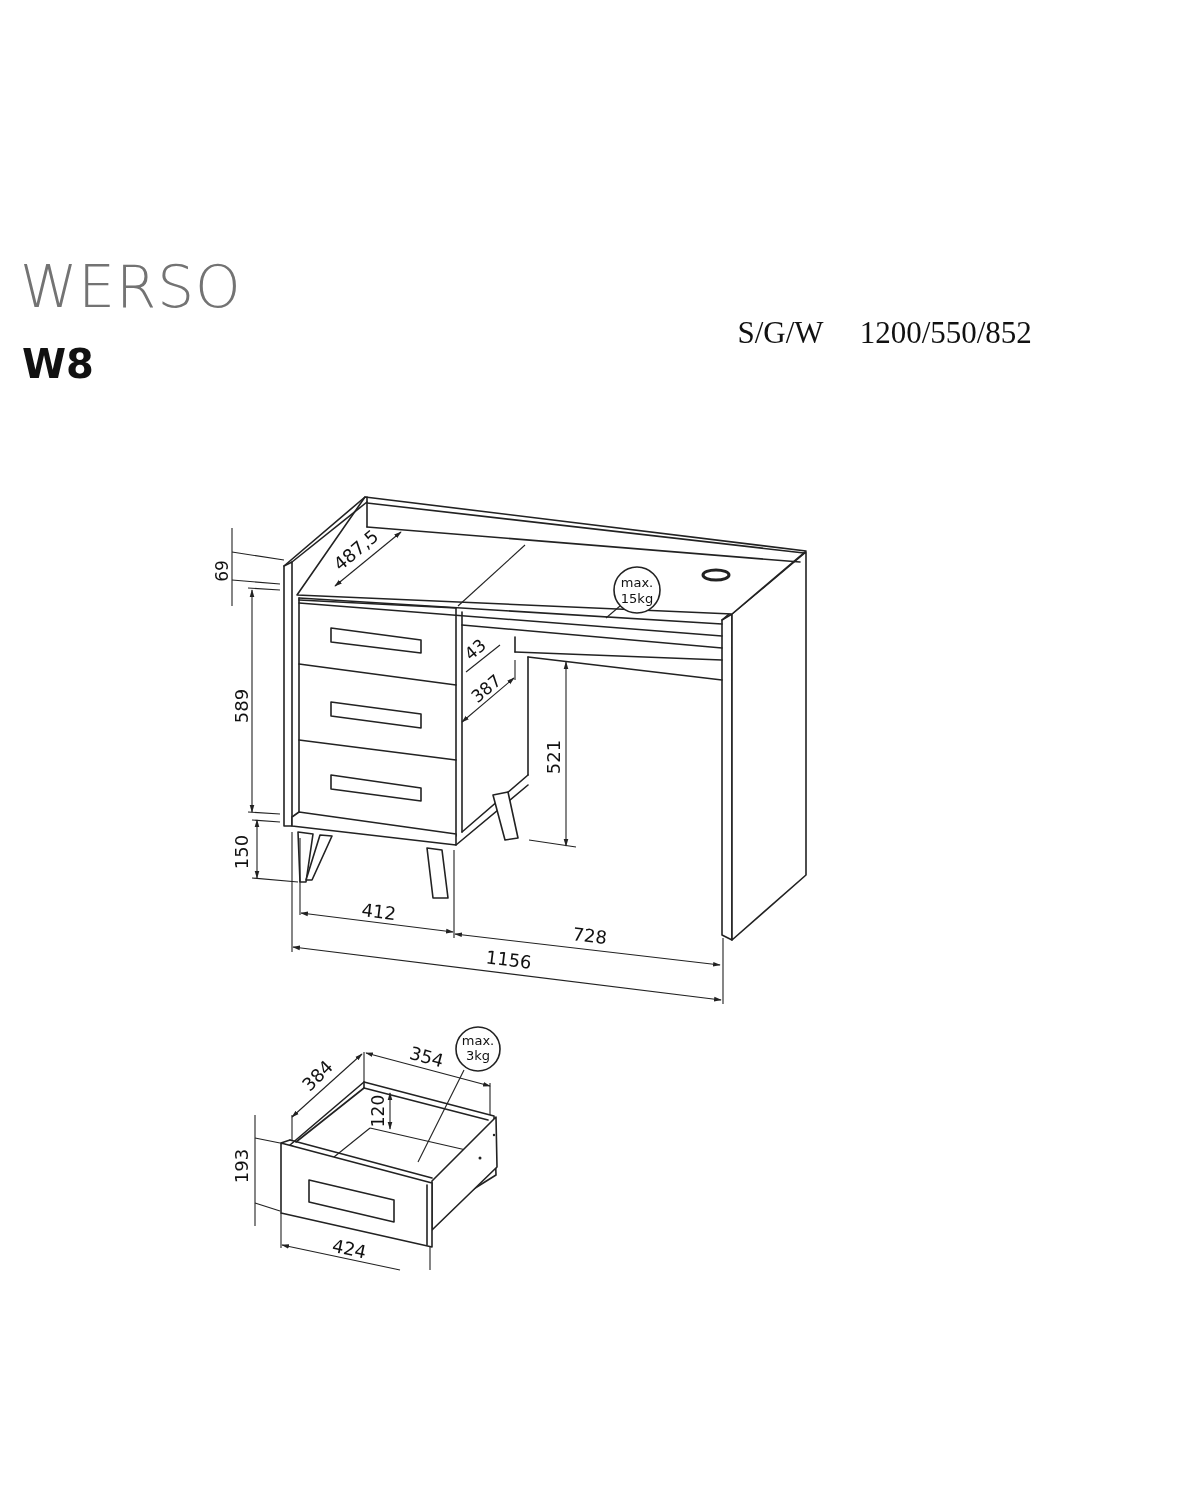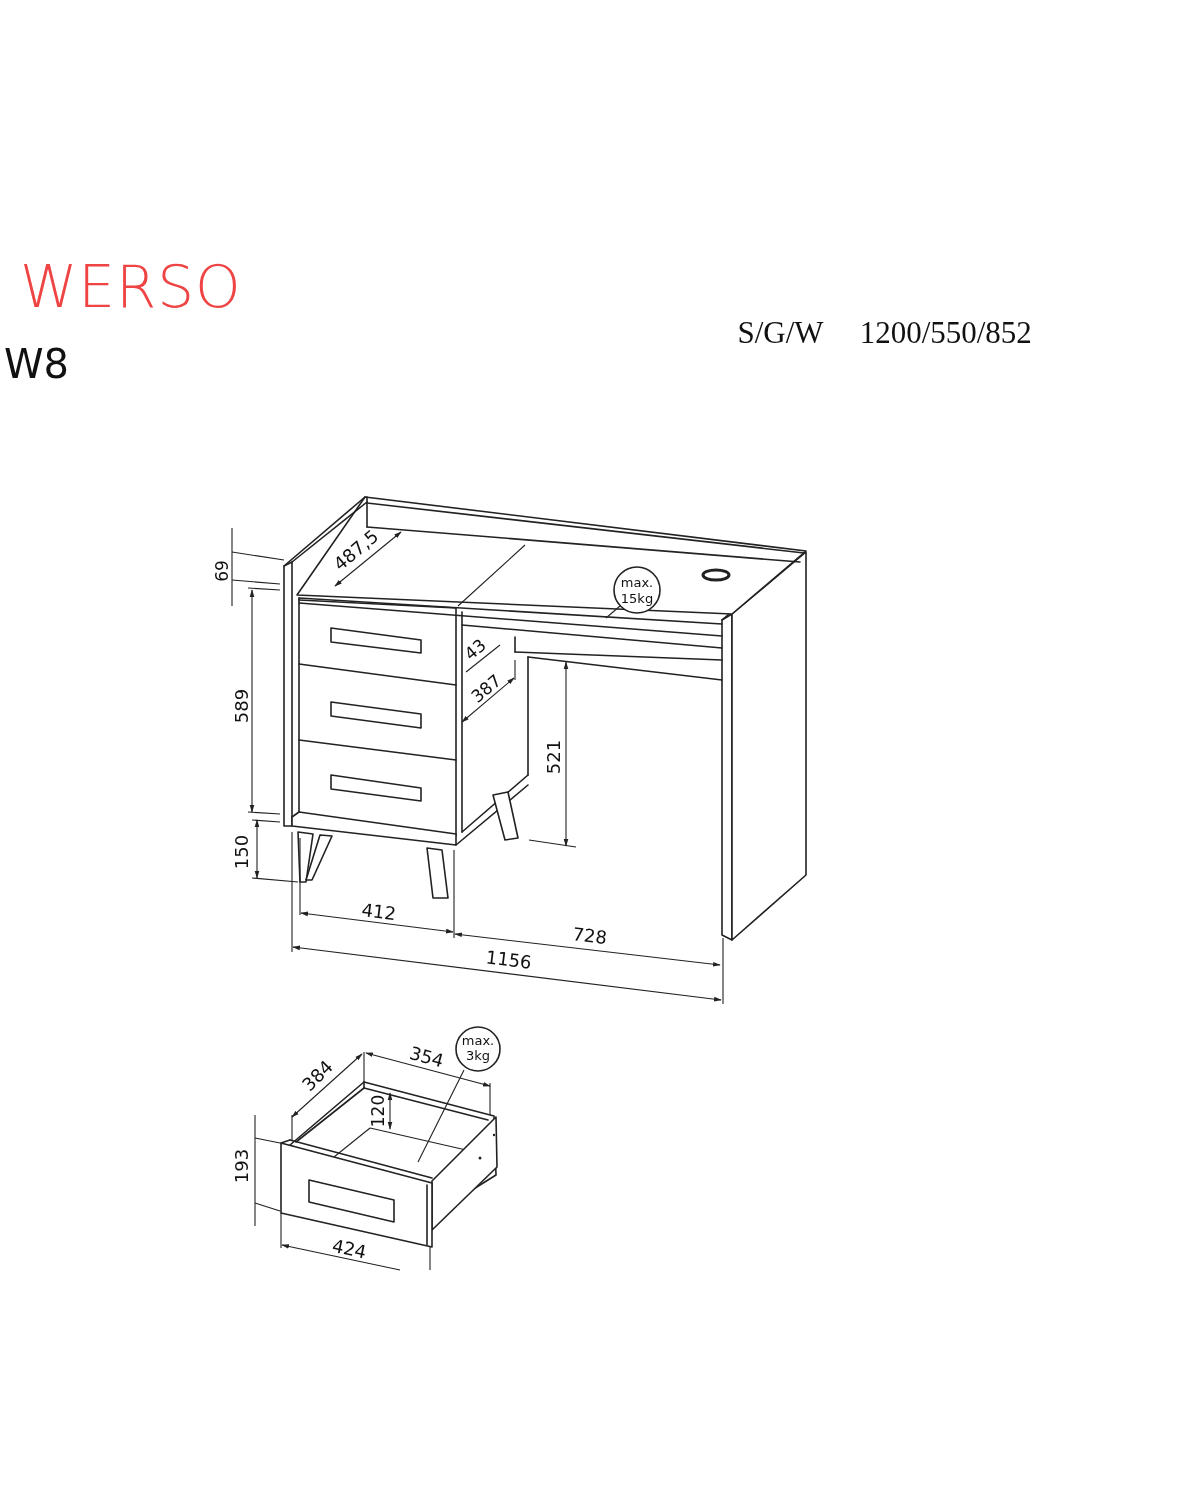--- a/index.html
+++ b/index.html
@@ -1,20 +1,20 @@
 <!DOCTYPE html>
 <html><head>
 <meta charset="utf-8">
 <style>
   html, body { margin: 0; padding: 0; background: #ffffff; }
   body { width: 1181px; height: 1500px; position: relative; overflow: hidden;
          font-family: "DejaVu Sans", sans-serif; color: #111; }
   .title { position: absolute; left: 20px; top: 258px; font-size: 58px; font-weight: 300;
-           letter-spacing: 1px; line-height: 1; color: #ef4444; }
-  .subtitle { position: absolute; left: 4px; top: 344px; font-size: 40px; font-weight: 400; line-height: 1; }
+           letter-spacing: 1px; line-height: 1; color: #737373; }
+  .subtitle { position: absolute; left: 22px; top: 344px; font-size: 40px; font-weight: 700; line-height: 1; }
   .dims-header { position: absolute; left: 722px; top: 286px; font-size: 31px; line-height: 1; white-space: pre; font-family: Liberation Serif, serif; }
   .dims-header span { display: inline-block; }
   .dims-header .sep { width: 36px; }
   svg.drawing { position: absolute; left: 0; top: 0; }
   svg text { font-family: "DejaVu Sans", sans-serif; fill: #111; }
   .ln { stroke: #222; stroke-width: 1.6; fill: none; stroke-linejoin: round; stroke-linecap: round; }
   .thin { stroke: #222; stroke-width: 1.1; fill: none; }
   .panel { stroke: #222; stroke-width: 1.6; fill: #fff; stroke-linejoin: round; }
   .dim { stroke: #222; stroke-width: 1.1; fill: none; }
 </style>

